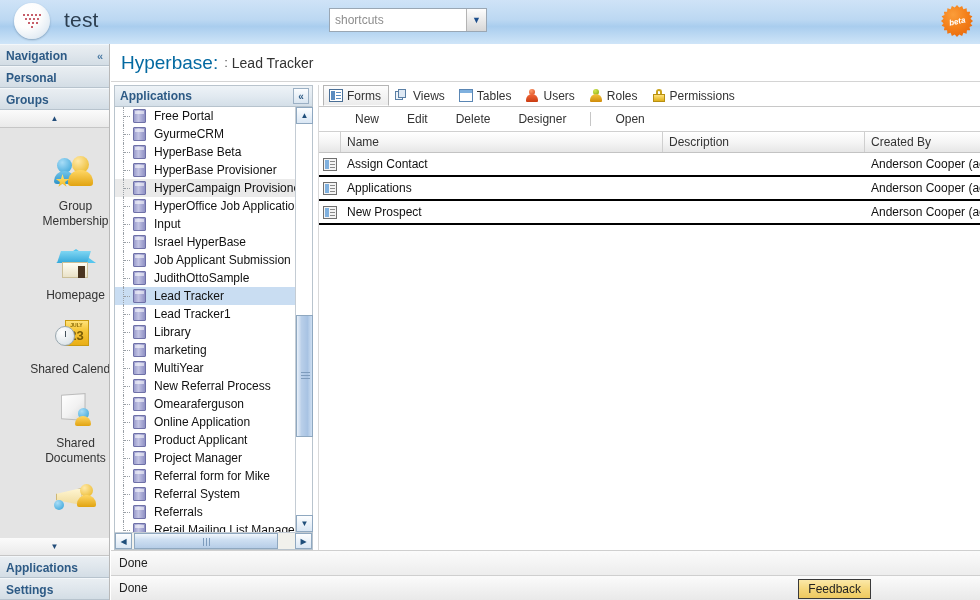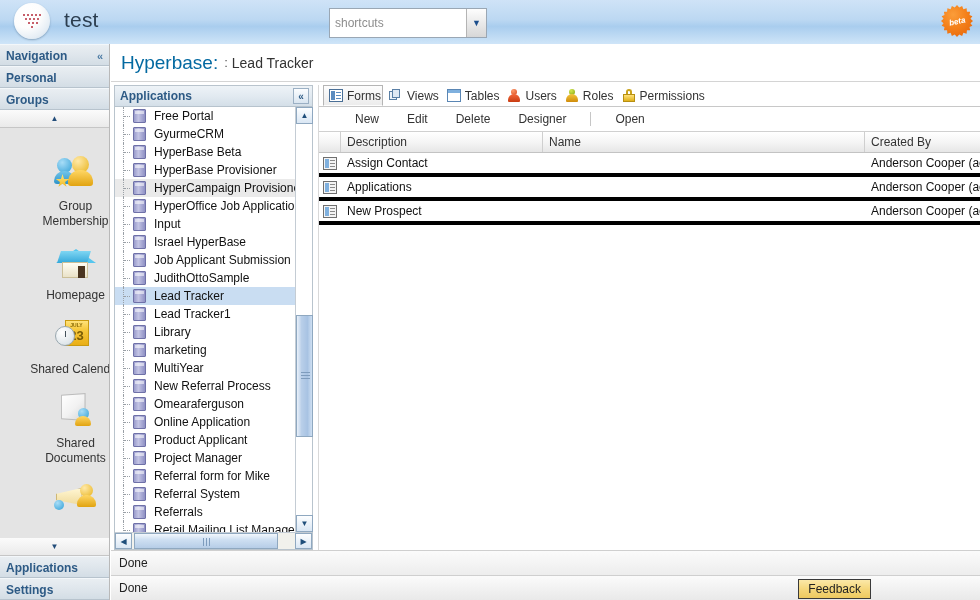--- a/index.html
+++ b/index.html
@@ -37,21 +37,21 @@
     position: absolute; width: 2px; height: 2px; border-radius: 50%;
     background: #b52a3a;
   }
   .app-title {
     position: absolute; left: 64px; top: 8px;
     font-size: 21px; color: #2c3e50; font-weight: normal;
     letter-spacing: .2px;
   }
   .shortcuts-select {
     position: absolute; left: 329px; top: 8px;
-    width: 158px; height: 30px;
+    width: 158px; height: 24px;
     border: 1px solid #9aa7b4;
     background: #ffffff;
     display: flex; align-items: stretch;
   }
   .shortcuts-text {
     flex: 1; display: flex; align-items: center;
     padding-left: 5px; color: #8d8d8d; font-size: 12px;
   }
   .shortcuts-arrow {
     width: 20px;
@@ -353,21 +353,21 @@
     border-left: 1px solid #d9d9d9;
   }
   .tabs {
     height: 22px; display: flex; align-items: flex-end;
     padding-left: 4px;
     border-bottom: 1px solid #c8c8c8;
     background: #ffffff;
   }
   .tab {
     display: flex; align-items: center; gap: 4px;
-    height: 21px; padding: 0 1px 0 5px;
+    height: 21px; padding: 0 7px 0 5px;
     font-size: 12px; color: #333;
     border: 1px solid transparent;
     white-space: nowrap;
   }
   .tab.active {
     background: linear-gradient(to bottom, #fdfdfd, #ececec);
     border: 1px solid #b5b5b5; border-bottom-color: #fdfdfd;
   }
   .ti { width: 14px; height: 13px; position: relative; flex: 0 0 14px; }
   .ti-forms {
@@ -455,21 +455,21 @@
     border-right: 1px solid #cfcfcf;
     overflow: hidden; white-space: nowrap;
   }
   .gh.c0 { width: 22px; padding: 0; }
   .gh.c1 { width: 322px; }
   .gh.c2 { width: 202px; }
   .gh.c3 { flex: 1; border-right: none; }
 
   .grow {
     display: flex; height: 24px; align-items: stretch;
-    border-bottom: 4px solid #000000;
+    border-bottom: 2px solid #000000;
   }
   .gc {
     display: flex; align-items: center; padding-left: 6px;
     font-size: 12px; color: #111;
     overflow: hidden; white-space: nowrap;
   }
   .gc.c0 { width: 22px; padding: 0; justify-content: center; }
   .gc.c1 { width: 322px; }
   .gc.c2 { width: 202px; }
   .gc.c3 { flex: 1; }
@@ -842,22 +842,22 @@
       <div class="tb-btn">Edit</div>
       <div class="tb-btn">Delete</div>
       <div class="tb-btn">Designer</div>
       <div class="tb-div"></div>
       <div class="tb-btn">Open</div>
     </div>
 
     <div class="grid">
       <div class="grid-head">
         <div class="gh c0"></div>
+        <div class="gh c1">Name</div>
         <div class="gh c2">Description</div>
-        <div class="gh c1">Name</div>
         <div class="gh c3">Created By</div>
       </div>
       <div id="grid-body">
           <div class="grow">
             <div class="gc c0">
               <span class="form-ico"></span>
             </div>
             <div class="gc c1">Assign Contact</div>
             <div class="gc c2"></div>
             <div class="gc c3">Anderson Cooper (acooper</div>

